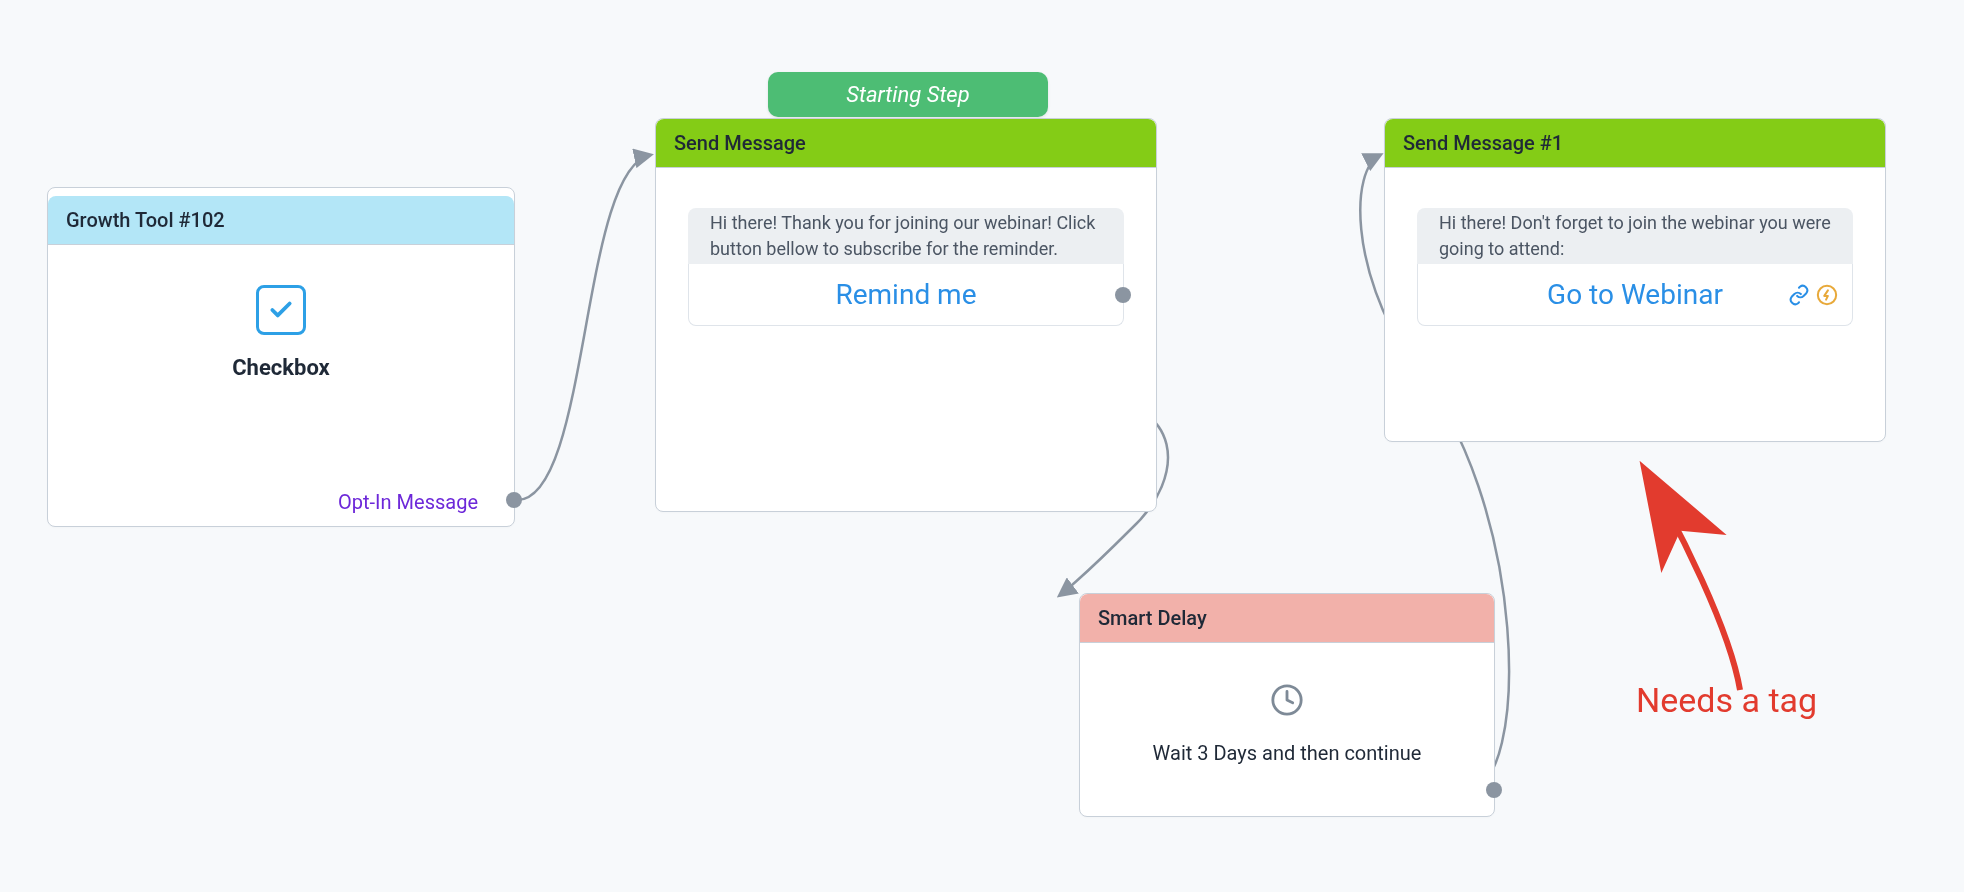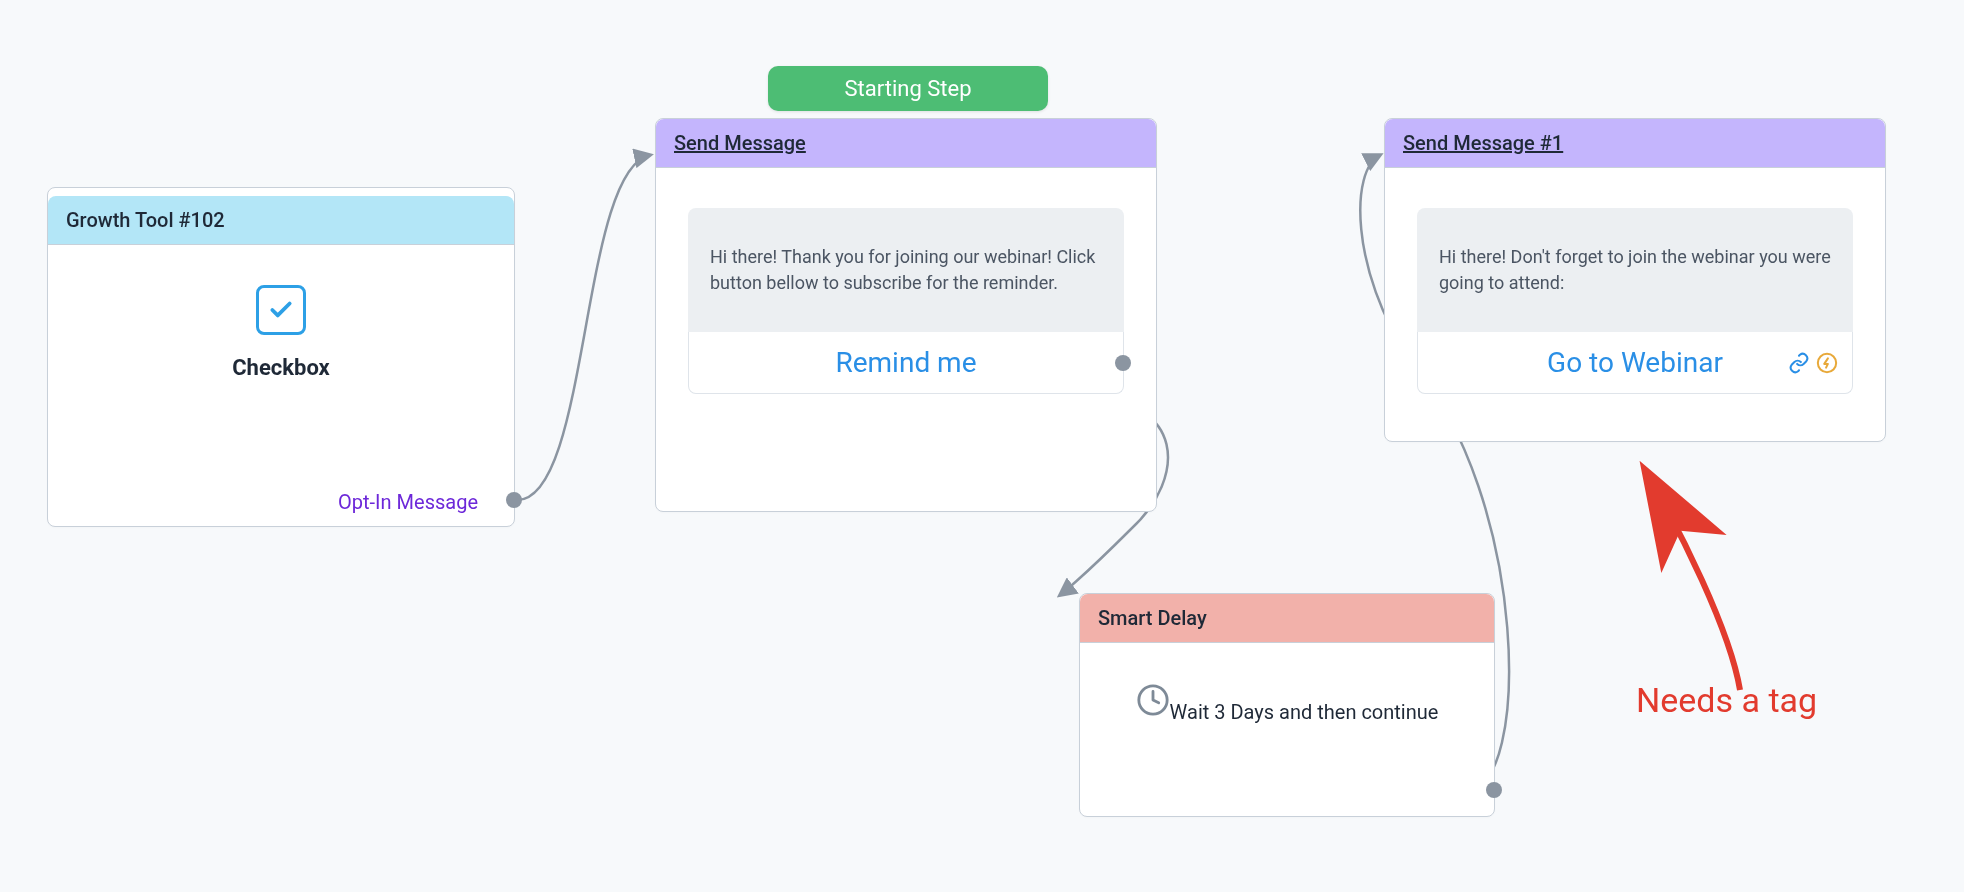--- a/index.html
+++ b/index.html
@@ -1,37 +1,37 @@
 <!DOCTYPE html>
 <html><head>
 <meta charset="utf-8">
 <style>
 html,body{margin:0;padding:0;background:#f7f9fb;font-family:-apple-system,BlinkMacSystemFont,"Segoe UI",Roboto,sans-serif;color:#1f2937;}
 .canvas{position:relative;width:1964px;height:892px;}
 .node{position:absolute;background:#fff;border:1px solid #c8d0d9;border-radius:8px;box-shadow:0 1px 2px rgba(0,0,0,.02);}
 .node-header{padding:12px 18px;font-size:20px;font-weight:500;border-bottom:1px solid #c8d0d9;border-radius:8px 8px 0 0;}
 .blue-header{background:#b3e6f7;margin-top:8px;}
-.grey-header{background:#c4b5fd;text-decoration:underline;}
+.grey-header{background:#84cc16;}
 .red-header{background:#f2b1aa;}
 .node-body{padding:20px;}
 
 .checkbox-body{display:flex;flex-direction:column;align-items:center;justify-content:center;padding:40px 20px 60px;font-weight:bold;}
 .checkbox-icon{width:44px;height:44px;border:3px solid #2da0e6;border-radius:8px;display:flex;align-items:center;justify-content:center;margin-bottom:20px;}
 .checkbox-icon svg{stroke:#2da0e6;}
 .checkbox-label{font-size:22px;color:#1f2937;}
 .opt-label{position:absolute;right:36px;bottom:12px;font-size:20px;color:#6d28d9;}
 
-.msg-bubble{background:#eceff2;border-radius:8px 8px 0 0;padding:36px 22px;font-size:18px;color:#4b5563;line-height:1.45;}
+.msg-bubble{background:#eceff2;border-radius:8px 8px 0 0;padding:2px 22px;font-size:18px;color:#4b5563;line-height:1.45;}
 .msg-button{background:#fff;border:1px solid #dfe4ea;border-top:none;border-radius:0 0 8px 8px;padding:14px 22px;text-align:center;font-size:28px;color:#2a8fe6;position:relative;}
 .msg-button .port{position:absolute;right:-8px;top:50%;transform:translateY(-50%);}
 .btn-icons{position:absolute;right:14px;top:50%;transform:translateY(-50%);display:flex;gap:6px;align-items:center;}
 
 .starting-badge{position:absolute;background:#4dbd74;color:#fff;font-size:22px;padding:10px 40px;border-radius:10px;text-align:center;box-shadow:0 1px 3px rgba(0,0,0,.1);}
 
-.delay-body{display:flex;flex-direction:row;align-items:center;justify-content:center;padding:40px 20px 40px;}
+.delay-body{display:flex;flex-direction:column;align-items:center;justify-content:center;padding:40px 20px 40px;}
 .clock-icon{margin-bottom:20px;color:#7e8a97;}
 .delay-text{font-size:20px;color:#1f2937;}
 
 .port{width:16px;height:16px;border-radius:50%;background:#8b95a1;position:absolute;}
 
 .annotation-text{position:absolute;font-size:34px;color:#e23b2e;font-weight:400;}
 
 svg.connectors{position:absolute;left:0;top:0;pointer-events:none;}
 .conn-path{fill:none;stroke:#8b95a1;stroke-width:2.5;}
 .arrowhead{fill:#8b95a1;}
@@ -53,21 +53,21 @@
 
     <path class="conn-path" d="M 517 500 C 590 500 580 170 650 155" marker-end="url(#arr)"></path>
 
     <path class="conn-path" d="M 1092 400 C 1180 400 1190 475 1130 530 C 1080 580 1060 595 1060 595" marker-end="url(#arr)"></path>
 
     <path class="conn-path" d="M 1468 790 C 1530 790 1530 500 1410 360 C 1350 270 1350 170 1380 155" marker-end="url(#arr)"></path>
 
     <path d="M 1740 690 C 1730 630 1680 530 1645 470" fill="none" stroke="#e23b2e" stroke-width="6" marker-end="url(#arrRed)"></path>
   </svg>
 
-  <div class="starting-badge" style="left:768px;top:66px;width:200px;">
+  <div class="starting-badge" style="left:768px;top:72px;width:200px;font-style:italic;">
     <span>Starting Step</span>
   </div>
 
   <div class="node" style="left:47px;top:187px;width:466px;height:338px;">
     <div class="node-header blue-header">
       <span>Growth Tool #102</span>
     </div>
     <div class="checkbox-body">
       <div class="checkbox-icon">
         <svg width="26" height="26" viewBox="0 0 24 24" fill="none" stroke-width="3.5" stroke-linecap="round" stroke-linejoin="round">

